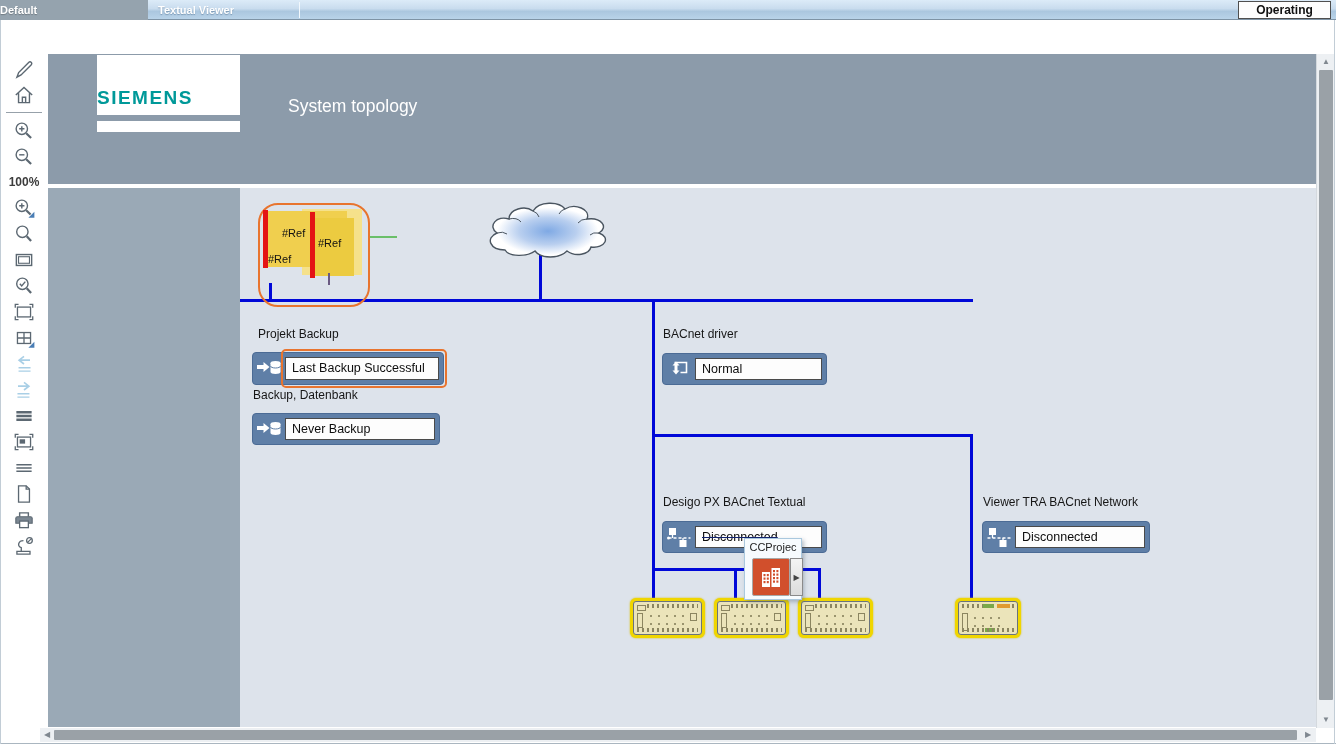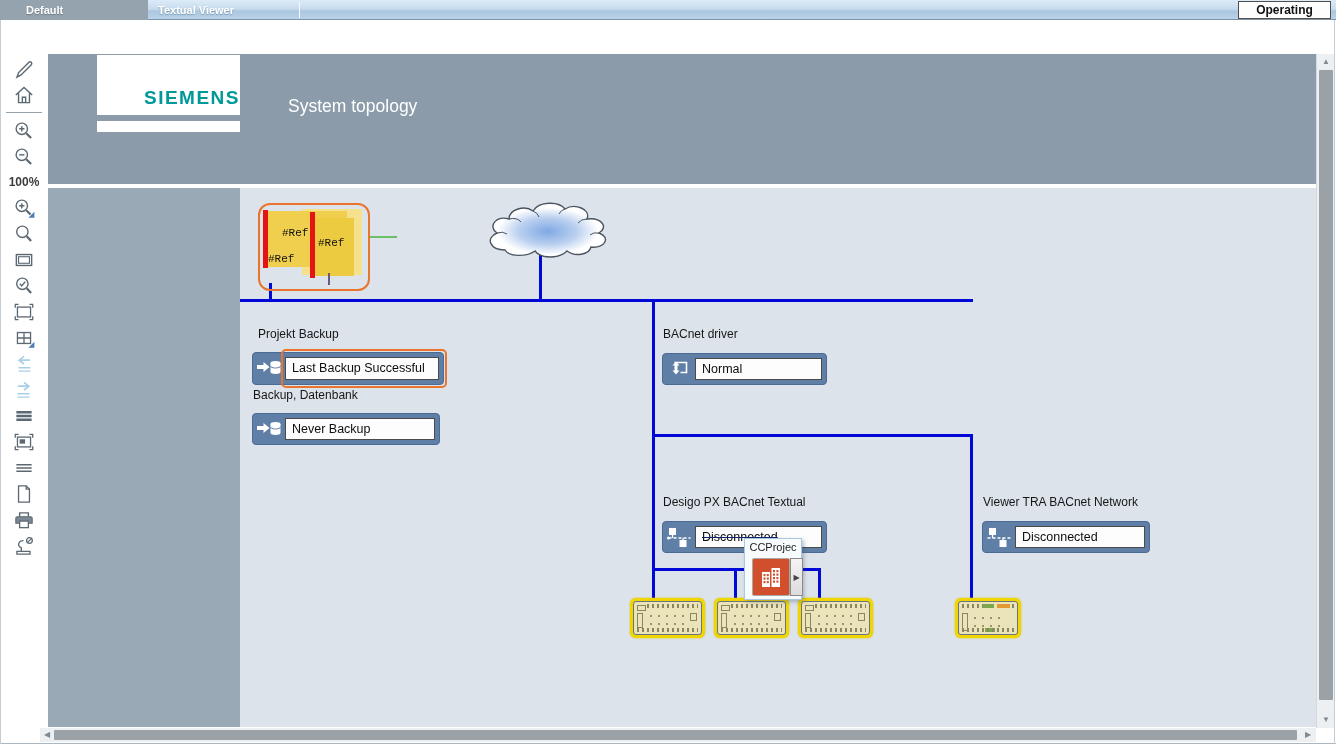--- a/index.html
+++ b/index.html
@@ -6,21 +6,21 @@
   html,body { background:#fff; }
   body { font-family:"Liberation Sans", sans-serif; }
   #screen { position:relative; width:1336px; height:752px; background:#fff; overflow:hidden; }
   .abs { position:absolute; }
 
   
   .top-bar { left:0; top:0; width:1336px; height:20px;
     background:linear-gradient(180deg,#dcebf8 0%,#c9dcee 45%,#abc7df 60%,#b9d3e9 100%);
     border-bottom:1px solid #7e93a5; }
   .tab-default { left:0; top:0; width:148px; height:20px; background:#95a3ae;
-    color:#fff; font-size:11px; font-weight:bold; line-height:20px; padding-left:26px;
+    color:#fff; font-size:11px; font-weight:bold; line-height:20px; padding-left:0;
     text-shadow:0 1px 1px rgba(0,0,0,.25); cursor:default; }
   .tab-textual { left:150px; top:0; width:148px; height:20px;
     color:#fff; font-size:11px; font-weight:bold; line-height:20px; padding-left:8px;
     text-shadow:0 1px 1px rgba(90,120,150,.6); cursor:default; }
   .tab-sep { left:299px; top:2px; width:1px; height:16px; background:#f2f8fd; }
   .operating-btn { left:1238px; top:1px; width:93px; height:18px; background:#fdfdfd;
     border:1px solid #4f4f4f; font-size:12px; font-weight:bold; color:#111;
     text-align:center; line-height:16px; cursor:pointer; }
 
   
@@ -34,36 +34,36 @@
     display:flex; flex-direction:column; align-items:center; padding-top:2px; }
   .tool { width:34px; height:25px; display:flex; align-items:center; justify-content:center;
     margin-bottom:1px; cursor:pointer; position:relative; }
   .tool svg { display:block; }
   .tb-divider { width:36px; height:1px; background:#97a1aa; margin:4px 0 5px 0; }
   .zoom-level { font-size:12px; font-weight:bold; color:#3c3c3c; height:25px; line-height:25px; }
 
   
   .content-header { left:48px; top:54px; width:1268px; height:130px; background:#8c9baa; }
   .logo-box { left:49px; top:1px; width:143px; height:60px; background:#fff;
-    display:flex; align-items:flex-end; justify-content:flex-end; padding-bottom:6px; }
+    display:flex; align-items:flex-end; justify-content:flex-start; padding-bottom:6px; }
   .logo-text { color:#099; font-size:19px; font-weight:bold; letter-spacing:1.5px; }
   .logo-bar { left:49px; top:67px; width:143px; height:11px; background:#fff; }
   .page-title { left:240px; top:42px; color:#fff; font-size:17.5px; font-weight:500; }
   .header-gap { left:48px; top:184px; width:1268px; height:4px; background:#fff; }
 
   
   .left-panel { left:48px; top:188px; width:192px; height:539px; background:#9aa9b6; }
   .canvas { left:240px; top:188px; width:1076px; height:539px; background:#dde3eb; overflow:hidden; }
 
   .net-line { background:#0008d8; position:absolute; }
   .lbl { position:absolute; font-size:12px; color:#161616; white-space:nowrap; }
 
   
-  .server-node { left:18px; top:15px; width:112px; height:88px;
-    border:2px solid #e8742e; border-radius:12px;font-family:Liberation Mono, monospace; }
+  .server-node { left:18px; top:15px; width:112px; height:104px;
+    border:2px solid #e8742e; border-radius:20px; }
   .sn-rect { position:absolute; }
   .ref-lbl { position:absolute; font-size:11px; color:#111; }
   .green-line { left:130px; top:48px; width:27px; height:2px; background:#6abf69; }
 
   
   .widget { position:absolute; background:#5f7fa7; border:1px solid #4b6b95; border-radius:4px; cursor:pointer; }
   .widget .wicon { position:absolute; left:3px; top:3px; width:27px; height:24px; }
   .widget .wbox { position:absolute; left:32px; top:4px; right:4px; bottom:4px;
     background:#fdfdfd; border:1px solid #4a4a4a; font-size:12.5px; color:#0d0d0d;
     line-height:20px; padding-left:6px; white-space:nowrap; overflow:hidden; }

